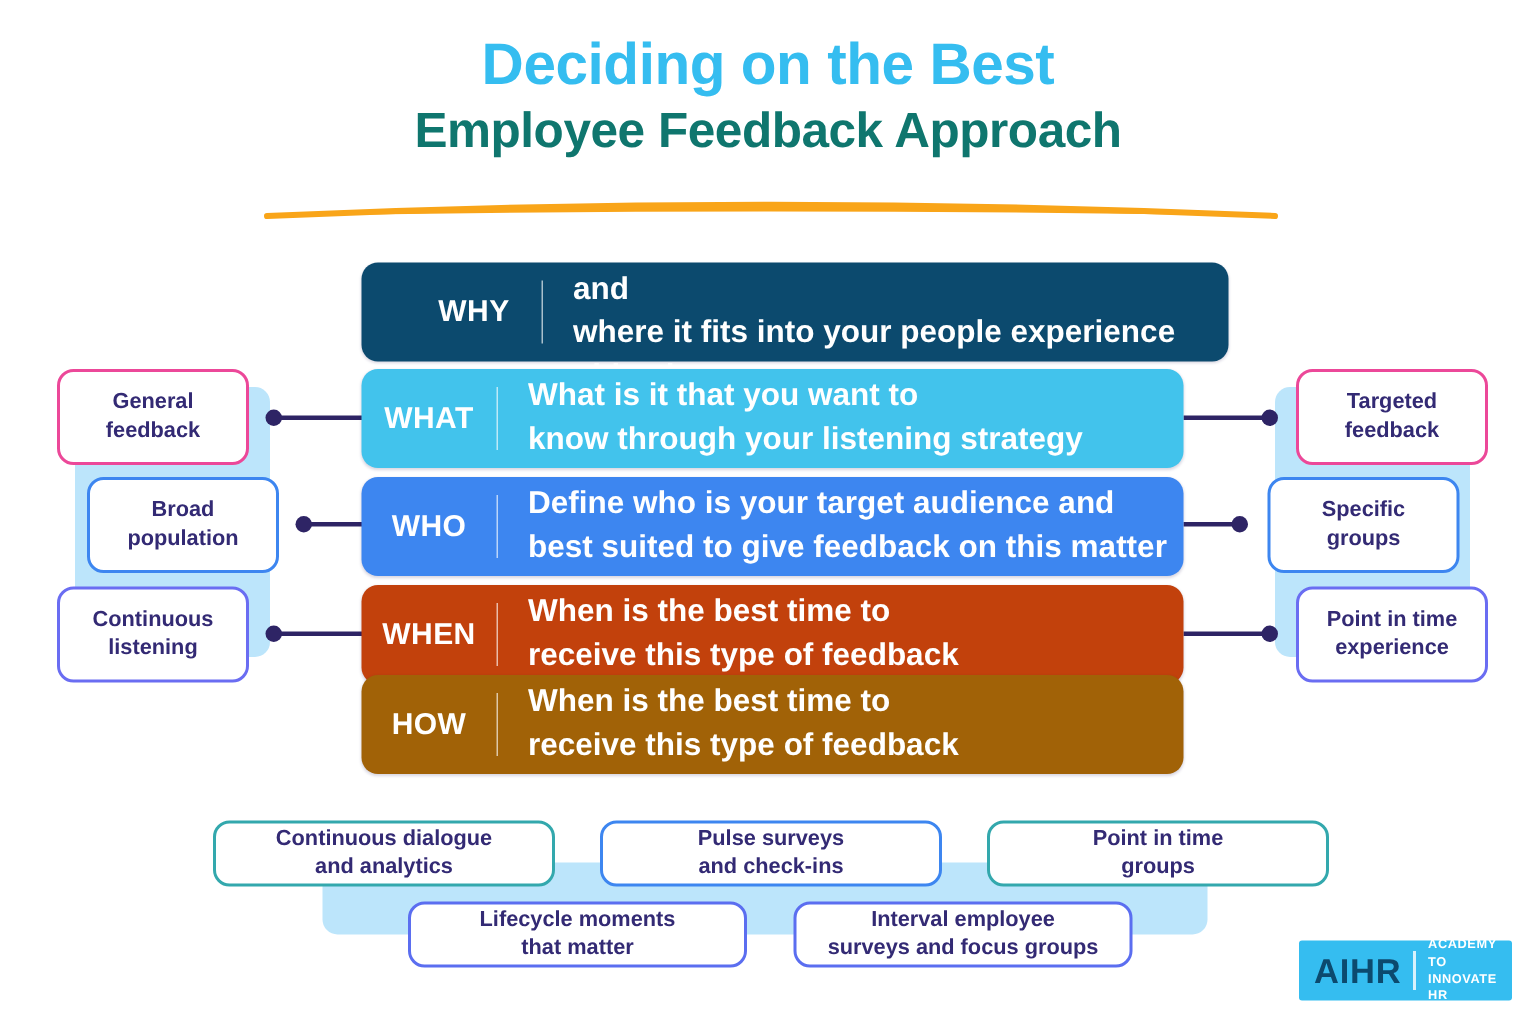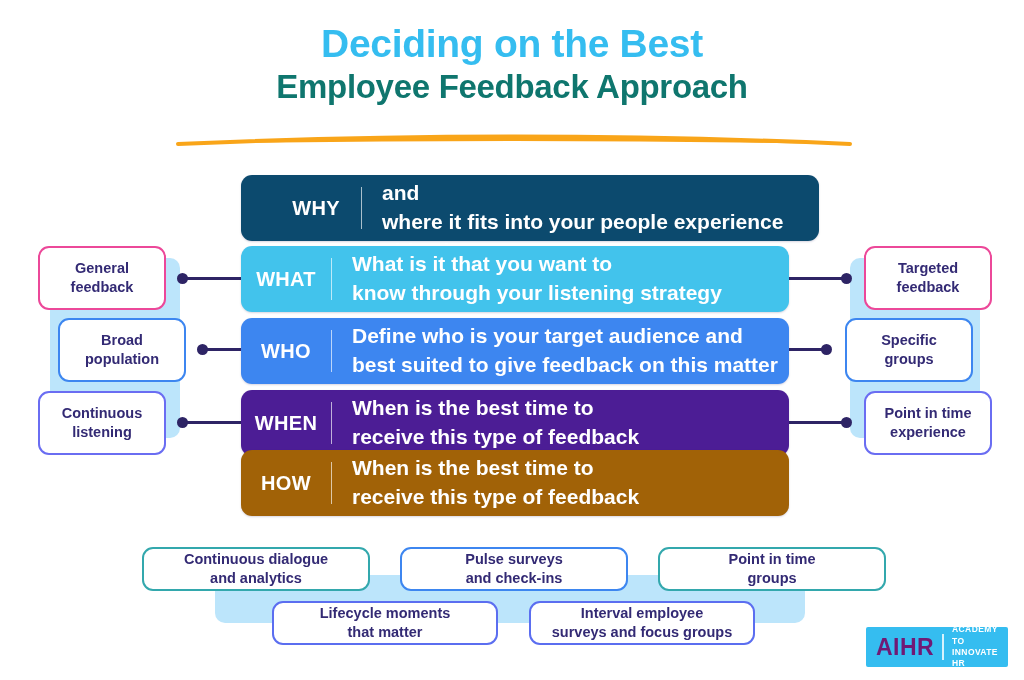--- a/index.html
+++ b/index.html
@@ -54,21 +54,21 @@
     position:absolute; background:#ffffff; border-radius:11px; border:2px solid #5b6ef0;
     display:flex; align-items:center; justify-content:center; text-align:center;
     color:#332a74; font-weight:bold; font-size:14.5px; line-height:1.32; box-sizing:border-box;
   }
 
   
   #logo {
     position:absolute; left:866px; top:627px; width:142px; height:40px;
     background:#35bdf0; border-radius:2px; display:flex; align-items:center;
   }
-  #logo-mark { color:#701a75; font-weight:bold; font-size:23px; letter-spacing:0.5px; padding-left:10px; }
+  #logo-mark { color:#0c4a6e; font-weight:bold; font-size:23px; letter-spacing:0.5px; padding-left:10px; }
   #logo-rule { width:2px; height:26px; background:rgba(255,255,255,0.8); margin:0 8px; }
   #logo-text { color:#ffffff; font-weight:bold; font-size:8.5px; line-height:1.35; letter-spacing:0.4px; }
 </style>
 </head>
 <body>
 
 <div id="title-block">
   <div id="title-line1">Deciding on the Best</div>
   <div id="title-line2">Employee Feedback Approach</div>
 </div>
@@ -153,21 +153,21 @@
 
 <div class="row" style="top:318px; background:#3d86f0;">
   <div class="row-key">WHO</div>
   <div class="row-divider"></div>
   <div class="row-desc">
     <span>Define who is your target audience and</span><br>
     <span>best suited to give feedback on this matter</span>
   </div>
 </div>
 
-<div class="row" style="top:390px; background:#4c1d95;">
+<div class="row" style="top:390px; background:#c2410c;">
   <div class="row-key">WHEN</div>
   <div class="row-divider"></div>
   <div class="row-desc">
     <span>When is the best time to</span><br>
     <span>receive this type of feedback</span>
   </div>
 </div>
 
 <div class="row" style="top:450px; background:#a16207;">
   <div class="row-key">HOW</div>

